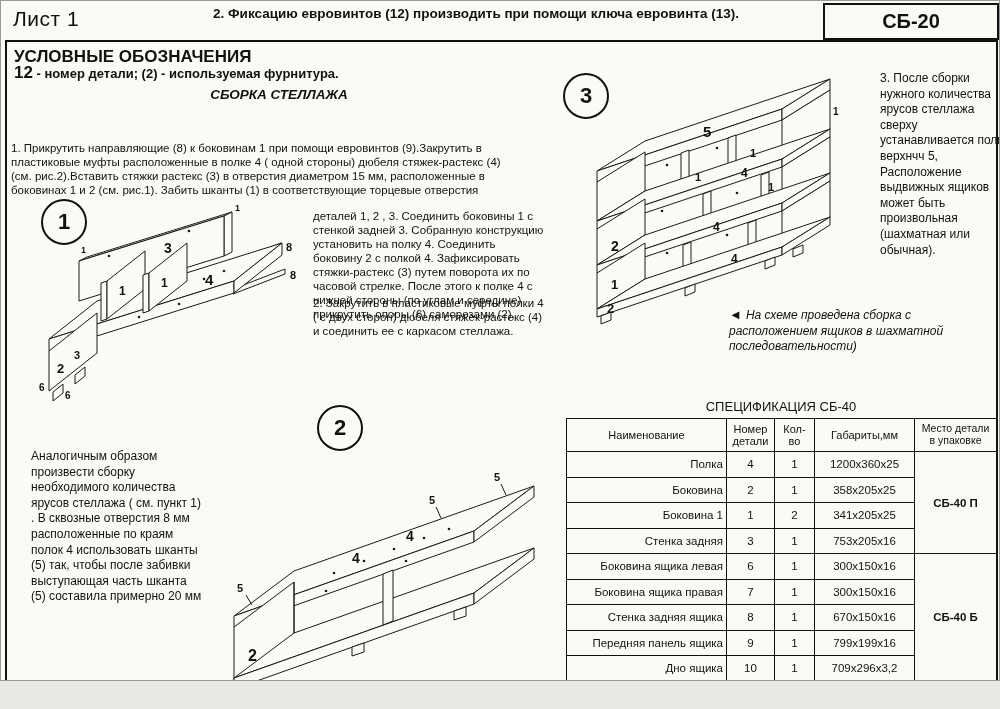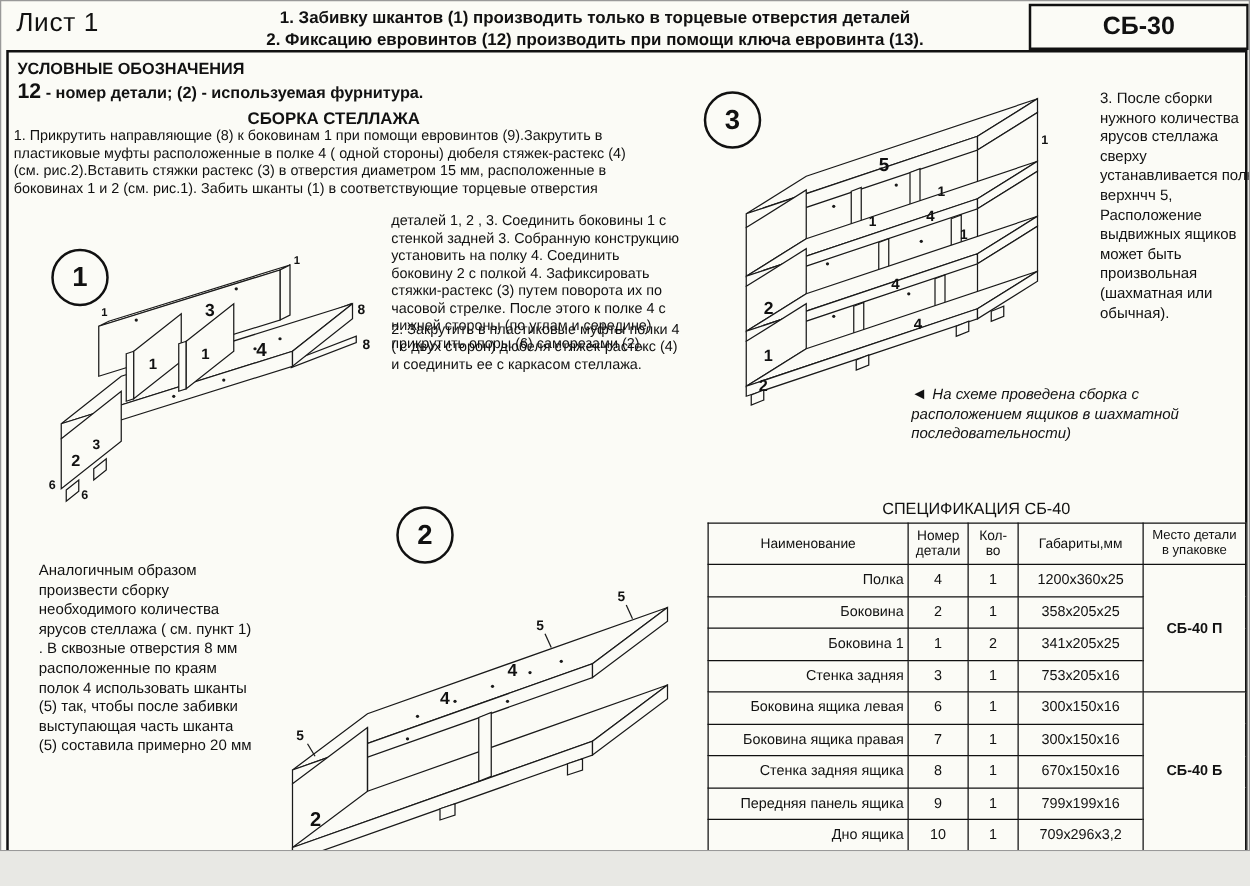--- a/index.html
+++ b/index.html
@@ -10,25 +10,25 @@
     border:1px solid #999;box-sizing:border-box;
   }
   .abs{position:absolute;}
   .sheet-title{font-size:21px;letter-spacing:.5px;}
   .hdr-notes{font-weight:bold;font-size:13.5px;line-height:1.3;text-align:center;}
   .model-box{
     border:2px solid #111;font-weight:bold;font-size:20px;
     display:flex;align-items:center;justify-content:center;background:#fbfbf6;
   }
   .main-frame{border:2px solid #111;}
-  .legend-title{font-weight:bold;font-size:13px;}
+  .legend-title{font-weight:bold;font-size:17px;}
   .legend-line{font-weight:bold;font-size:13px;text-align:center;}
   .legend-num{font-size:17px;}
   .asm-title{font-weight:bold;font-size:13.5px;text-align:center;}
-  .txt{font-size:11.5px;line-height:1.22;text-align:left;}
+  .txt{font-size:11.5px;line-height:1.22;text-align:left;margin-top:39px;}
   .txt-md{font-size:12px;line-height:1.3;}
   .fig-num{
     width:42px;height:42px;border:2px solid #111;border-radius:50%;
     display:flex;align-items:center;justify-content:center;
     font-size:22px;font-weight:bold;background:#fbfbf6;z-index:5;
   }
   .arrow-left{font-size:13px;margin-right:4px;}
   .spec-title{font-weight:normal;font-size:13px;text-align:center;}
   table.spec{border-collapse:collapse;table-layout:fixed;width:430px;background:#fbfbf6;}
   table.spec th,table.spec td{border:1px solid #111;padding:1px 3px;overflow:hidden;}
@@ -42,33 +42,32 @@
   svg.fig circle{fill:#1a1a1a;stroke:none;}
   svg.fig text{fill:#111;font-family:"Liberation Sans","DejaVu Sans",sans-serif;font-weight:bold;}
 </style>
 </head>
 <body>
 
 <div class="page">
 
   <div class="abs sheet-title" style="left:12px;top:6px;">Лист 1</div>
   <div class="abs hdr-notes" style="left:150px;top:4px;width:650px;">
-    <div>1. Забивку шкантов (1) производить только в торцевые отверстия деталей</div>
     <div>2. Фиксацию евровинтов (12) производить при помощи ключа евровинта (13).</div>
   </div>
-  <div class="abs model-box" style="left:822px;top:2px;width:172px;height:33px;">СБ-30</div>
+  <div class="abs model-box" style="left:822px;top:2px;width:172px;height:33px;">СБ-20</div>
 
   <div class="abs main-frame" style="left:4px;top:39px;width:989px;height:663px;"></div>
 
   <div class="abs legend-title" style="left:13px;top:46px;">УСЛОВНЫЕ ОБОЗНАЧЕНИЯ</div>
   <div class="abs legend-line" style="left:13px;top:62px;">
     <span class="legend-num">12</span>
     <span>- номер детали;  (2) - используемая фурнитура.</span>
   </div>
-  <div class="abs asm-title" style="left:10px;top:86px;width:512px;">СБОРКА СТЕЛЛАЖА</div>
+  <div class="abs asm-title" style="left:22px;top:86px;width:512px;font-style:italic;">СБОРКА СТЕЛЛАЖА</div>
   <div class="abs txt" style="left:10px;top:101px;width:510px;">1. Прикрутить направляющие (8) к боковинам  1 при помощи евровинтов (9).Закрутить в пластиковые муфты расположенные в полке 4 ( одной стороны) дюбеля стяжек-растекс (4) (см. рис.2).Вставить стяжки растекс (3) в отверстия диаметром 15 мм, расположенные в боковинах 1 и 2 (см. рис.1). Забить шканты (1) в соответствующие  торцевые отверстия</div>
   <div class="abs txt" style="left:312px;top:169px;width:233px;">деталей 1, 2 , 3.  Соединить  боковины 1 с стенкой задней 3. Собранную конструкцию установить на полку 4. Соединить боковину 2 с полкой 4. Зафиксировать стяжки-растекс (3) путем поворота их по часовой стрелке. После этого к полке 4 с нижней стороны  (по углам и середине) прикрутить опоры (6) саморезами (2),</div>
   <div class="abs txt" style="left:312px;top:256px;width:233px;">2.  Закрутить в пластиковые муфты полки 4 ( с двух сторон) дюбеля стяжек-растекс (4) и соединить ее с каркасом стеллажа.</div>
   <div class="abs txt-md" style="left:30px;top:448px;width:172px;">Аналогичным образом произвести сборку необходимого количества ярусов стеллажа ( см. пункт 1) . В сквозные отверстия 8 мм расположенные по краям полок 4 использовать шканты  (5)  так, чтобы после забивки выступающая часть шканта  (5)   составила примерно 20 мм</div>
 
   <div class="abs fig-num" style="left:40px;top:198px;">1</div>
   <svg class="fig abs" style="left:18px;top:200px;" width="285" height="222" viewBox="0 0 285 222">
 
     <polygon points="60,60 205,15 213,11 68,56"></polygon>
     <polygon points="205,15 213,11 213,51 205,55"></polygon>

